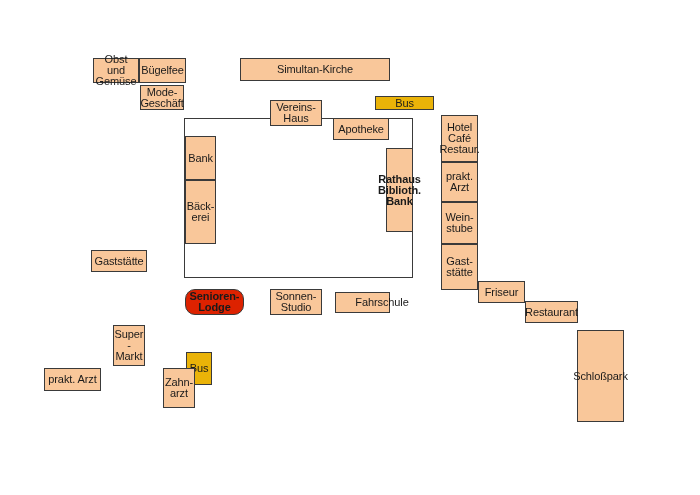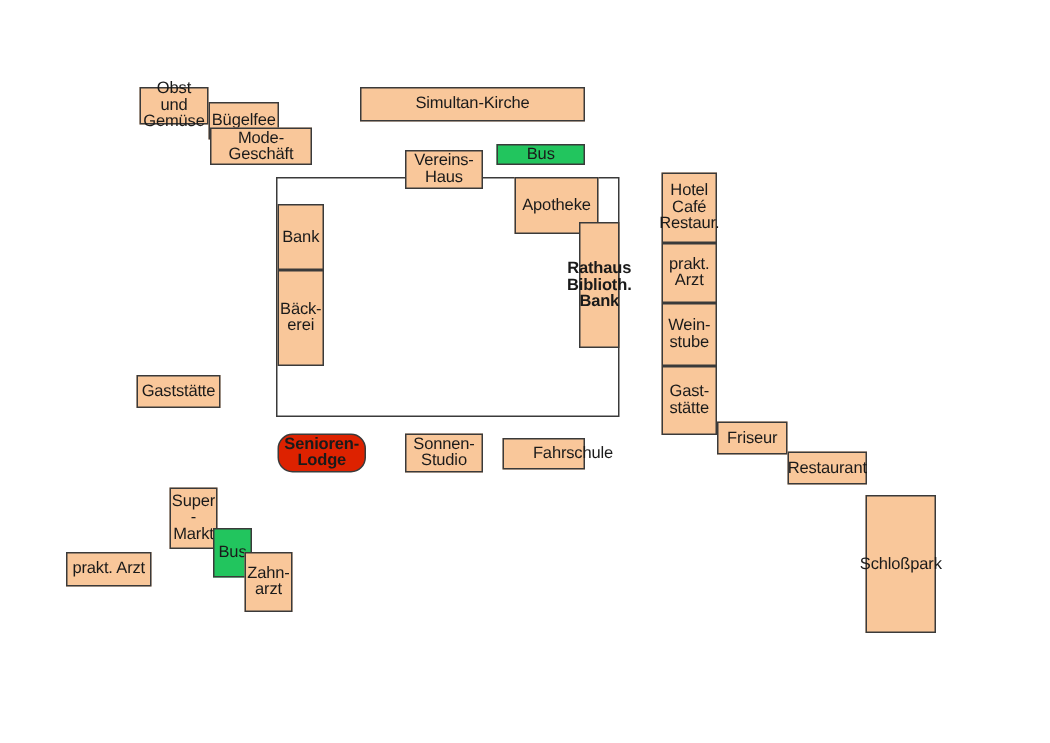--- a/index.html
+++ b/index.html
@@ -28,21 +28,22 @@
     line-height: 11px;
     display: flex;
     align-items: center;
     justify-content: center;
     text-align: center;
     padding: 0 1px;
     letter-spacing: -0.1px;
     white-space: pre-line;
   }
   .building.bus {
-    background: #22c55e;
+    background: #eab308;
+    margin-left: 44px;
   }
   .building.lodge {
     background: #dd2200;
     font-weight: bold;
     color: #1a1a1a;
     border-radius: 10px;
   }
   .plaza-outline {
     position: absolute;
     box-sizing: border-box;
@@ -58,28 +59,28 @@
   }
 </style>
 </head>
 <body>
 
 <div id="map-canvas">
   <div class="plaza-outline" style="left: 184px; top: 118px; width: 229px; height: 160px;"></div>
   <div id="buildings-layer">
       <div class="building" style="left: 93px; top: 58px; width: 46px; height: 25px;">Obst und
 Gemüse</div>
-      <div class="building" style="left: 139px; top: 58px; width: 47px; height: 25px; margin-top: 10px;">Bügelfee</div>
+      <div class="building" style="left: 139px; top: 58px; width: 47px; height: 25px;">Bügelfee</div>
       <div class="building" style="left: 240px; top: 58px; width: 150px; height: 23px;">Simultan-Kirche</div>
-      <div class="building" style="left: 140px; top: 85px; width: 68px; height: 25px;">Mode-
+      <div class="building" style="left: 140px; top: 85px; width: 44px; height: 25px;">Mode-
 Geschäft</div>
       <div class="building bus" style="left: 331px; top: 96px; width: 59px; height: 14px;">Bus</div>
       <div class="building" style="left: 270px; top: 100px; width: 52px; height: 26px;">Vereins-
 Haus</div>
-      <div class="building" style="left: 343px; top: 118px; width: 56px; height: 38px;">Apotheke</div>
+      <div class="building" style="left: 333px; top: 118px; width: 56px; height: 22px;">Apotheke</div>
       <div class="building" style="left: 441px; top: 115px; width: 37px; height: 47px;">Hotel
 Café
 Restaur.</div>
       <div class="building" style="left: 185px; top: 136px; width: 31px; height: 44px;">Bank</div>
       <div class="building" style="left: 386px; top: 148px; width: 27px; height: 84px; font-weight: bold;">Rathaus
 Biblioth.
 Bank</div>
       <div class="building" style="left: 441px; top: 162px; width: 37px; height: 40px;">prakt.
 Arzt</div>
       <div class="building" style="left: 185px; top: 180px; width: 31px; height: 64px;">Bäck-

